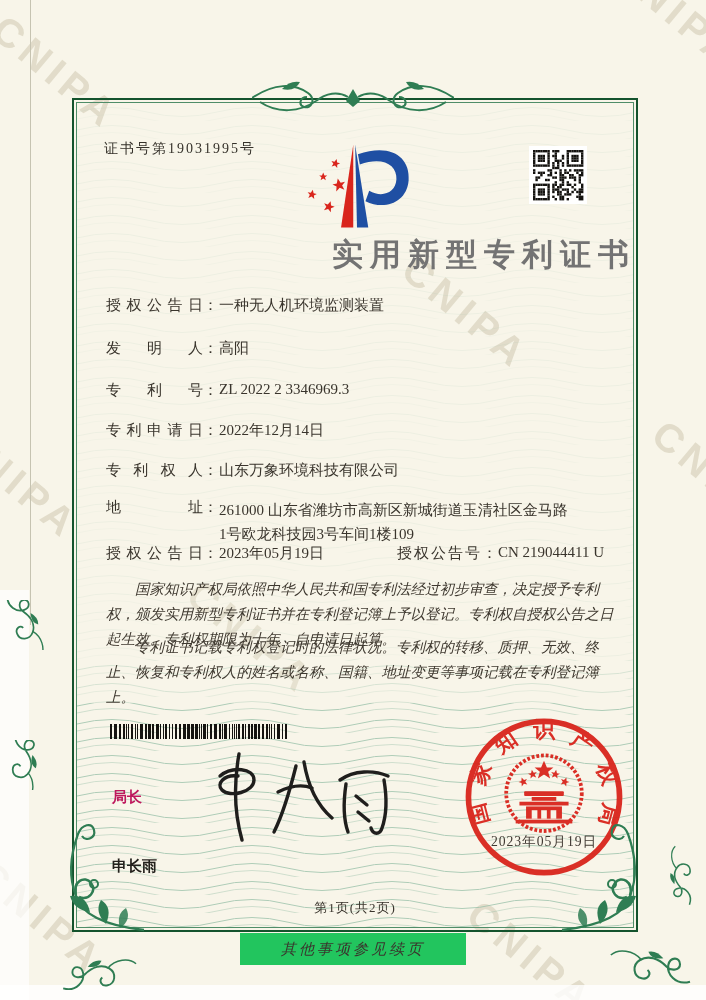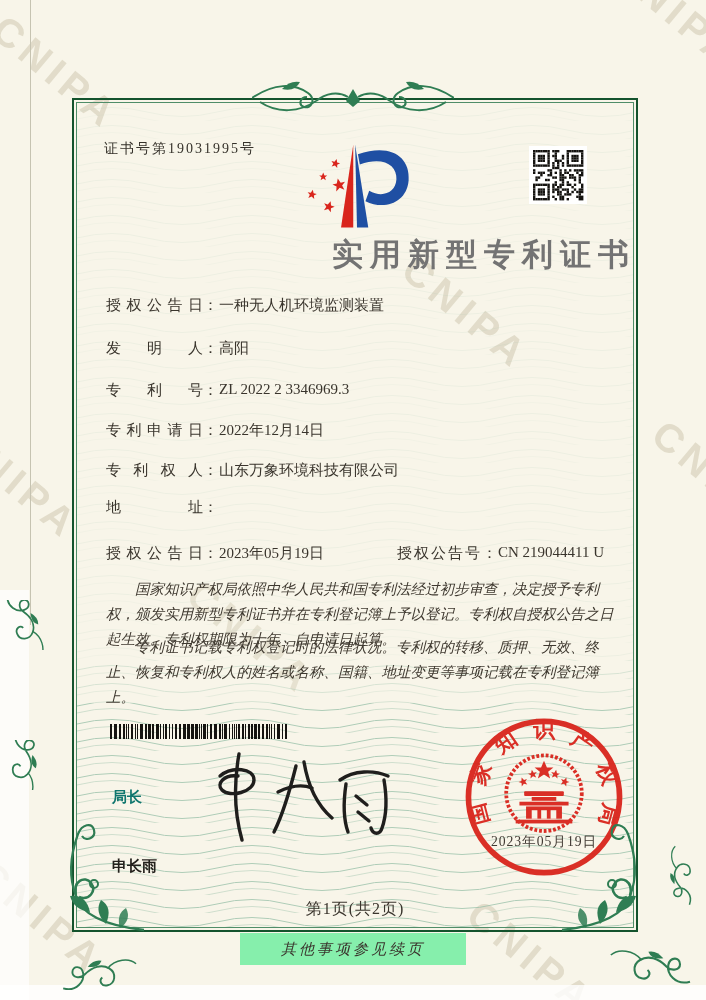--- a/index.html
+++ b/index.html
@@ -31,28 +31,28 @@
   .val{white-space:nowrap;}
   .val.wrap{white-space:normal;width:352px;line-height:24px;}
   .r1{top:196px}.r2{top:239px}.r3{top:281px}.r4{top:321px}.r5{top:361px}.r6{top:398px}.r7{top:444px}
   .pair2{display:flex;margin-left:73px;}
   .lbl2{letter-spacing:2px;flex:none;}
   .para{position:absolute;left:32px;width:508px;font-size:14.5px;line-height:25px;
         text-indent:2em;font-style:italic;color:#3e382f;z-index:4;}
   .p1{top:477px}.p2{top:535px}
   .barcode{position:absolute;left:36px;top:624px;z-index:4;}
   .sig-title{position:absolute;left:38px;top:688px;font-family:"Liberation Sans",sans-serif;
-             font-weight:700;font-size:15px;z-index:4;color:#0f766e;}
+             font-weight:700;font-size:15px;z-index:4;color:#be185d;}
   .sig-name{position:absolute;left:38px;top:716px;font-family:"Liberation Sans",sans-serif;
             font-weight:700;font-size:15px;z-index:4;color:#24211c;margin-top:41px;}
   .scribble{position:absolute;left:118px;top:640px;z-index:4;}
   .seal{position:absolute;left:385px;top:612px;width:170px;height:170px;z-index:5;opacity:.95;}
-  .page-no{position:absolute;left:0;right:0;top:799px;text-align:center;font-size:16px;
+  .page-no{position:absolute;left:0;right:0;top:799px;text-align:center;font-size:13px;
            letter-spacing:1px;z-index:4;color:#3a352d;}
-  .continuation{position:absolute;left:240px;top:933px;width:226px;height:32px;background:#86efac;
+  .continuation{position:absolute;left:240px;top:933px;width:226px;height:32px;background:#22c55e;
                 z-index:4;display:flex;align-items:center;justify-content:center;
                 font-size:15px;font-style:italic;letter-spacing:3px;color:#3a352d;}
   .orn-top{position:absolute;left:252px;top:79px;z-index:3;color:#2f7d53;}
   .fl{position:absolute;z-index:3;color:#2f7d53;}
 </style>
 </head>
 <body>
 
 <div class="page">
 
@@ -374,20 +374,21 @@
         <span class="val">2022年12月14日</span>
     </div>
     <div class="row r5">
       <span class="lbl">专利权人</span>
         <span class="colon">：</span>
         <span class="val">山东万象环境科技有限公司</span>
     </div>
     <div class="row r6">
       <span class="lbl">地址</span>
         <span class="colon">：</span>
+        <span class="val wrap">261000 山东省潍坊市高新区新城街道玉清社区金马路1号欧龙科技园3号车间1楼109</span>
     </div>
     <div class="row r7">
       <span class="lbl">授权公告日</span>
         <span class="colon">：</span>
         <span class="val">2023年05月19日</span>
       <span class="pair2">
         <span class="lbl2">授权公告号</span>
           <span class="colon">：</span>
           <span class="val">CN 219044411 U</span>
       </span>

